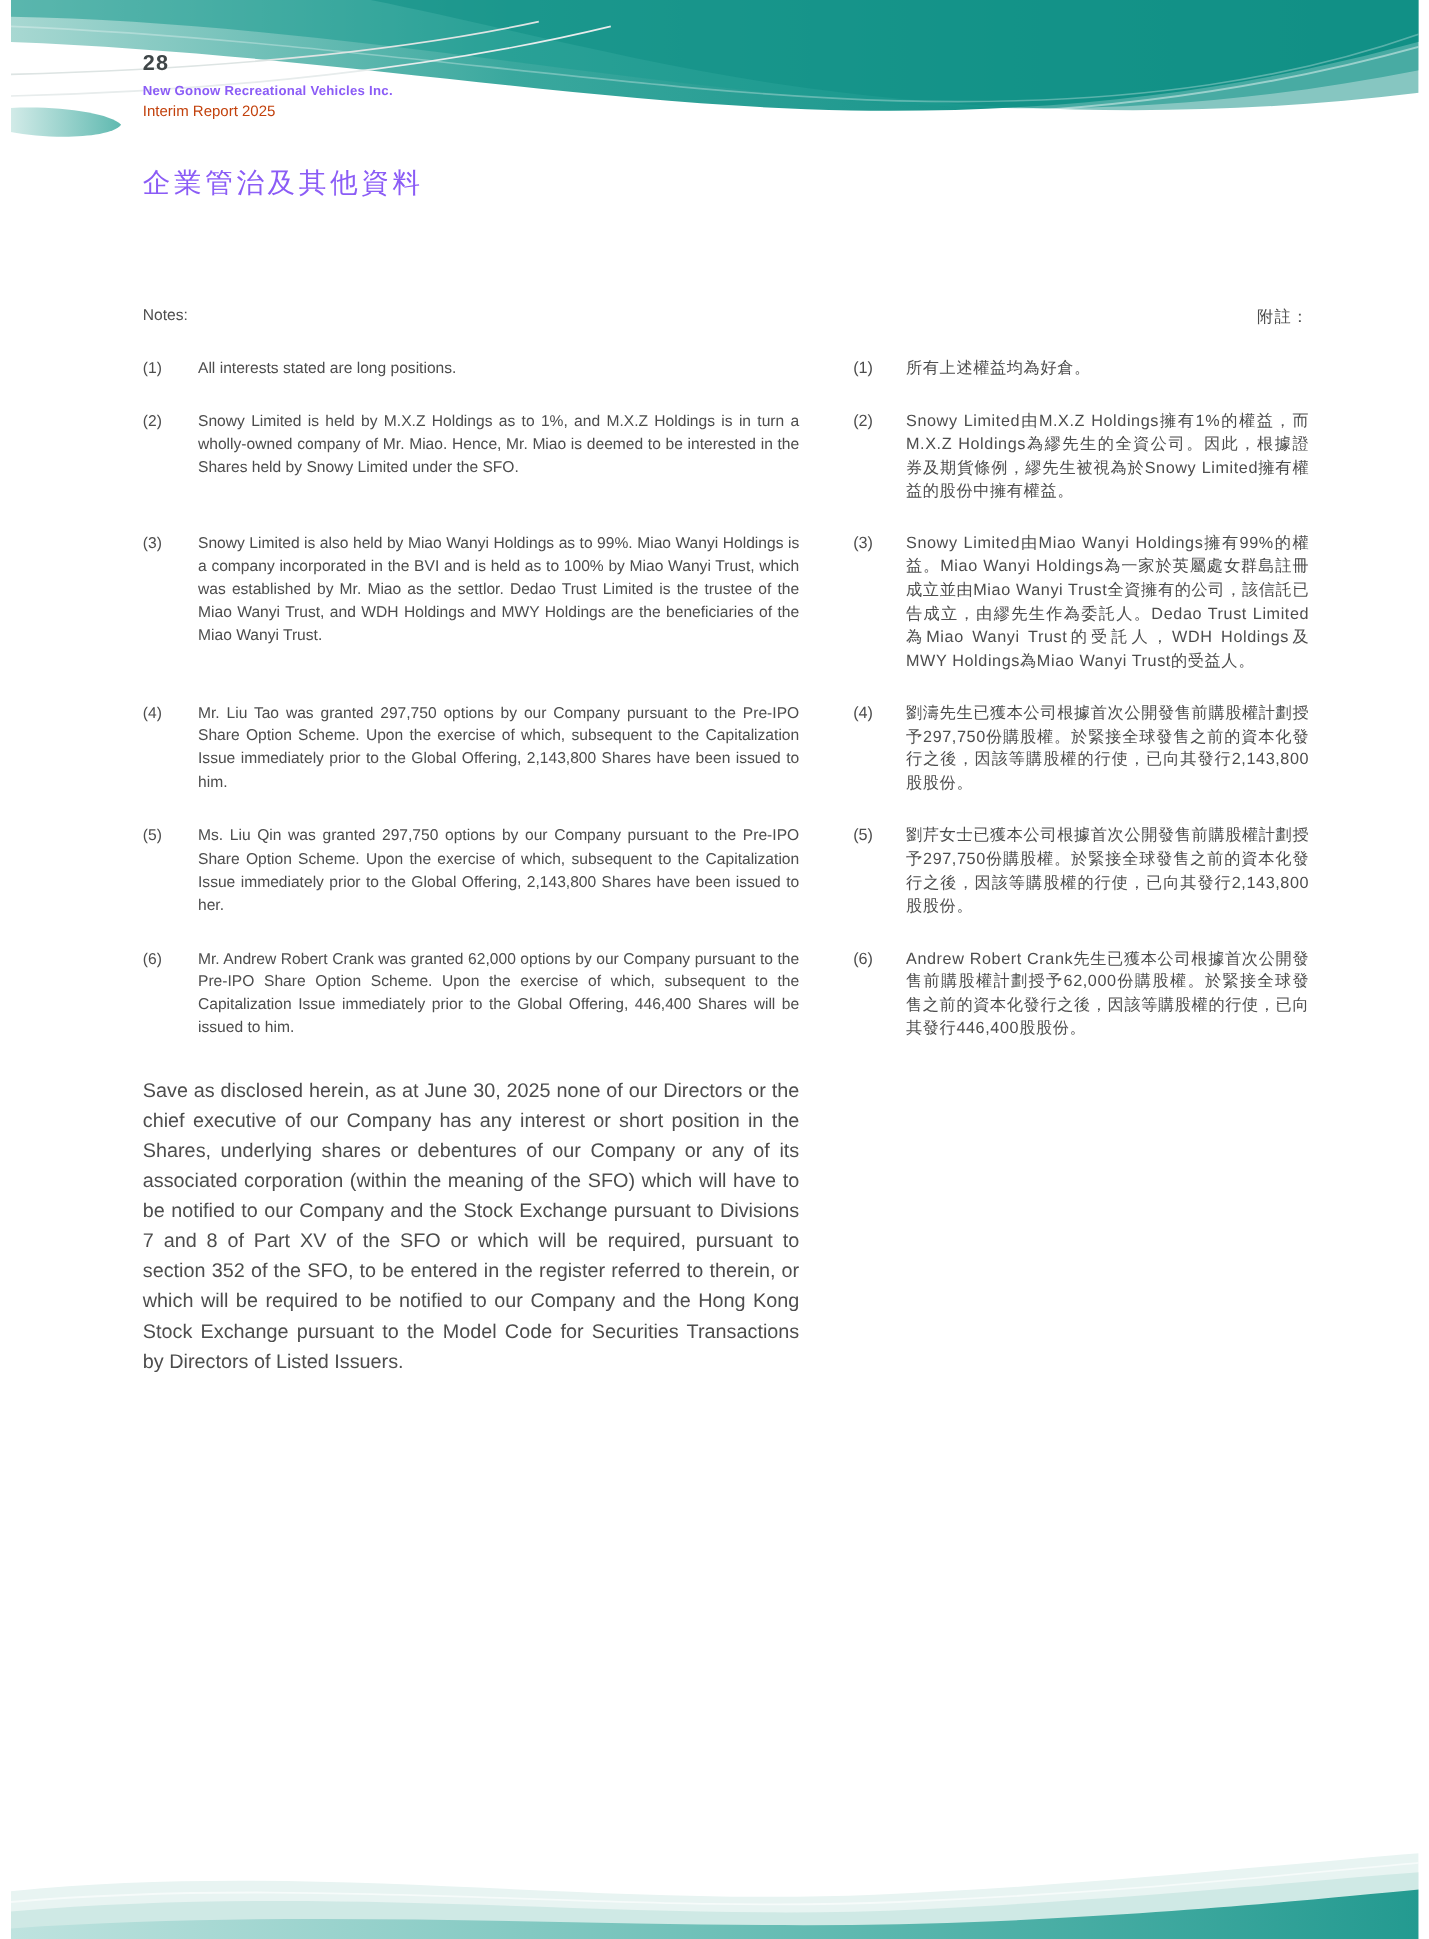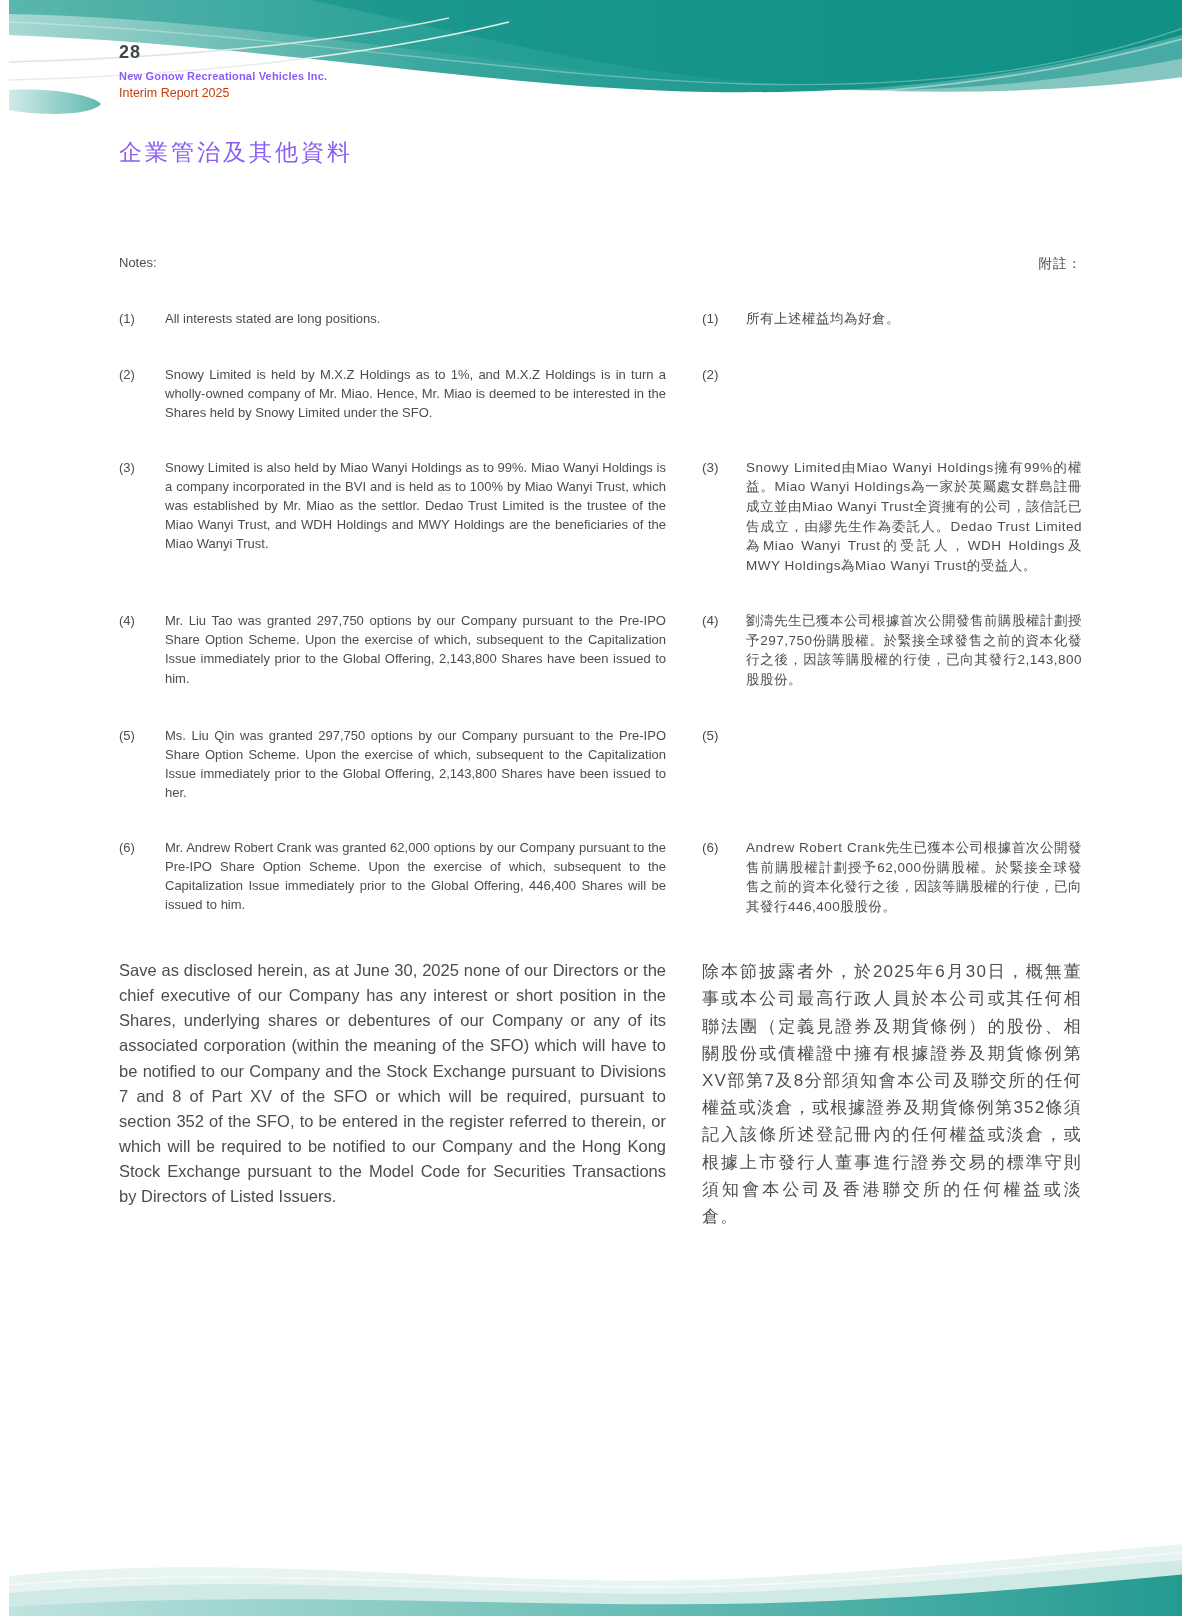--- a/index.html
+++ b/index.html
@@ -27,21 +27,20 @@
   .title-en { font-size: 28px; font-weight: bold; color: #0f968b; letter-spacing: 0.5px; word-spacing: 7px; line-height: 1.15; }
   .title-zh { font-size: 23px; font-weight: normal; color: #8b5cf6; letter-spacing: 3px; margin-top: 7px; }
 
   .columns {
     position: absolute; left: 110px; top: 255px;
     display: grid;
     grid-template-columns: 547px 380px;
     column-gap: 45px;
     row-gap: 24px;
     color: #4d4d4d;
-    gap: 36px;
   }
   .heading { font-size: 13px; }
   .heading.zh { font-size: 13.5px; letter-spacing: 1px; text-align: right; }
 
   .note { display: flex; font-size: 13px; line-height: 1.47; text-align: justify; }
   .note .num { width: 46px; flex: 0 0 46px; }
   .note .txt { flex: 1; }
   .note.zh { font-size: 13.5px; line-height: 1.45; letter-spacing: 0.5px; }
   .note.zh .num { flex: 0 0 44px; width: 44px; letter-spacing: 0; }
 
@@ -99,20 +98,21 @@
       <span class="num">(1)</span>
       <span class="txt">所有上述權益均為好倉。</span>
     </div>
 
     <div class="note en">
       <span class="num">(2)</span>
       <span class="txt">Snowy Limited is held by M.X.Z Holdings as to 1%, and M.X.Z Holdings is in turn a wholly-owned company of Mr. Miao. Hence, Mr. Miao is deemed to be interested in the Shares held by Snowy Limited under the SFO.</span>
     </div>
     <div class="note zh">
       <span class="num">(2)</span>
+      <span class="txt">Snowy Limited由M.X.Z Holdings擁有1%的權益，而M.X.Z Holdings為繆先生的全資公司。因此，根據證券及期貨條例，繆先生被視為於Snowy Limited擁有權益的股份中擁有權益。</span>
     </div>
 
     <div class="note en">
       <span class="num">(3)</span>
       <span class="txt">Snowy Limited is also held by Miao Wanyi Holdings as to 99%. Miao Wanyi Holdings is a company incorporated in the BVI and is held as to 100% by Miao Wanyi Trust, which was established by Mr. Miao as the settlor. Dedao Trust Limited is the trustee of the Miao Wanyi Trust, and WDH Holdings and MWY Holdings are the beneficiaries of the Miao Wanyi Trust.</span>
     </div>
     <div class="note zh">
       <span class="num">(3)</span>
       <span class="txt">Snowy Limited由Miao Wanyi Holdings擁有99%的權益。Miao Wanyi Holdings為一家於英屬處女群島註冊成立並由Miao Wanyi Trust全資擁有的公司，該信託已告成立，由繆先生作為委託人。Dedao Trust Limited為Miao Wanyi Trust的受託人，WDH Holdings及MWY Holdings為Miao Wanyi Trust的受益人。</span>
     </div>
@@ -125,33 +125,33 @@
       <span class="num">(4)</span>
       <span class="txt">劉濤先生已獲本公司根據首次公開發售前購股權計劃授予297,750份購股權。於緊接全球發售之前的資本化發行之後，因該等購股權的行使，已向其發行2,143,800股股份。</span>
     </div>
 
     <div class="note en">
       <span class="num">(5)</span>
       <span class="txt">Ms. Liu Qin was granted 297,750 options by our Company pursuant to the Pre-IPO Share Option Scheme. Upon the exercise of which, subsequent to the Capitalization Issue immediately prior to the Global Offering, 2,143,800 Shares have been issued to her.</span>
     </div>
     <div class="note zh">
       <span class="num">(5)</span>
+      <span class="txt">劉芹女士已獲本公司根據首次公開發售前購股權計劃授予297,750份購股權。於緊接全球發售之前的資本化發行之後，因該等購股權的行使，已向其發行2,143,800股股份。</span>
     </div>
 
     <div class="note en">
       <span class="num">(6)</span>
       <span class="txt">Mr. Andrew Robert Crank was granted 62,000 options by our Company pursuant to the Pre-IPO Share Option Scheme. Upon the exercise of which, subsequent to the Capitalization Issue immediately prior to the Global Offering, 446,400 Shares will be issued to him.</span>
     </div>
     <div class="note zh">
       <span class="num">(6)</span>
       <span class="txt">Andrew Robert Crank先生已獲本公司根據首次公開發售前購股權計劃授予62,000份購股權。於緊接全球發售之前的資本化發行之後，因該等購股權的行使，已向其發行446,400股股份。</span>
     </div>
 
     <p class="closing en">Save as disclosed herein, as at June 30, 2025 none of our Directors or the chief executive of our Company has any interest or short position in the Shares, underlying shares or debentures of our Company or any of its associated corporation (within the meaning of the SFO) which will have to be notified to our Company and the Stock Exchange pursuant to Divisions 7 and 8 of Part XV of the SFO or which will be required, pursuant to section 352 of the SFO, to be entered in the register referred to therein, or which will be required to be notified to our Company and the Hong Kong Stock Exchange pursuant to the Model Code for Securities Transactions by Directors of Listed Issuers.</p>
-    <p class="closing zh">除本節披露者外，於2025年6月30日，概無董事或本公司最高行政人員於本公司或其任何相聯法團（定義見證券及期貨條例）的股份、相關股份或債權證中擁有根據證券及期貨條例第XV部第7及8分部須知會本公司及聯交所的任何權益或淡倉，或根據證券及期貨條例第352條須記入該條所述登記冊內的任何權益或淡倉，或根據上市發行人董事進行證券交易的標準守則須知會本公司及香港聯交所的任何權益或淡倉。</p>
 
   </main>
 
   <svg class="bottom-wave" viewBox="0 0 1191 95" preserveAspectRatio="none" aria-hidden="true">
     <defs>
       <linearGradient id="gBot" x1="0" x2="1" y1="0" y2="0">
         <stop offset="0" stop-color="#bfe3df"></stop>
         <stop offset="0.6" stop-color="#5cb8af"></stop>
         <stop offset="1" stop-color="#21998f"></stop>
       </linearGradient>

